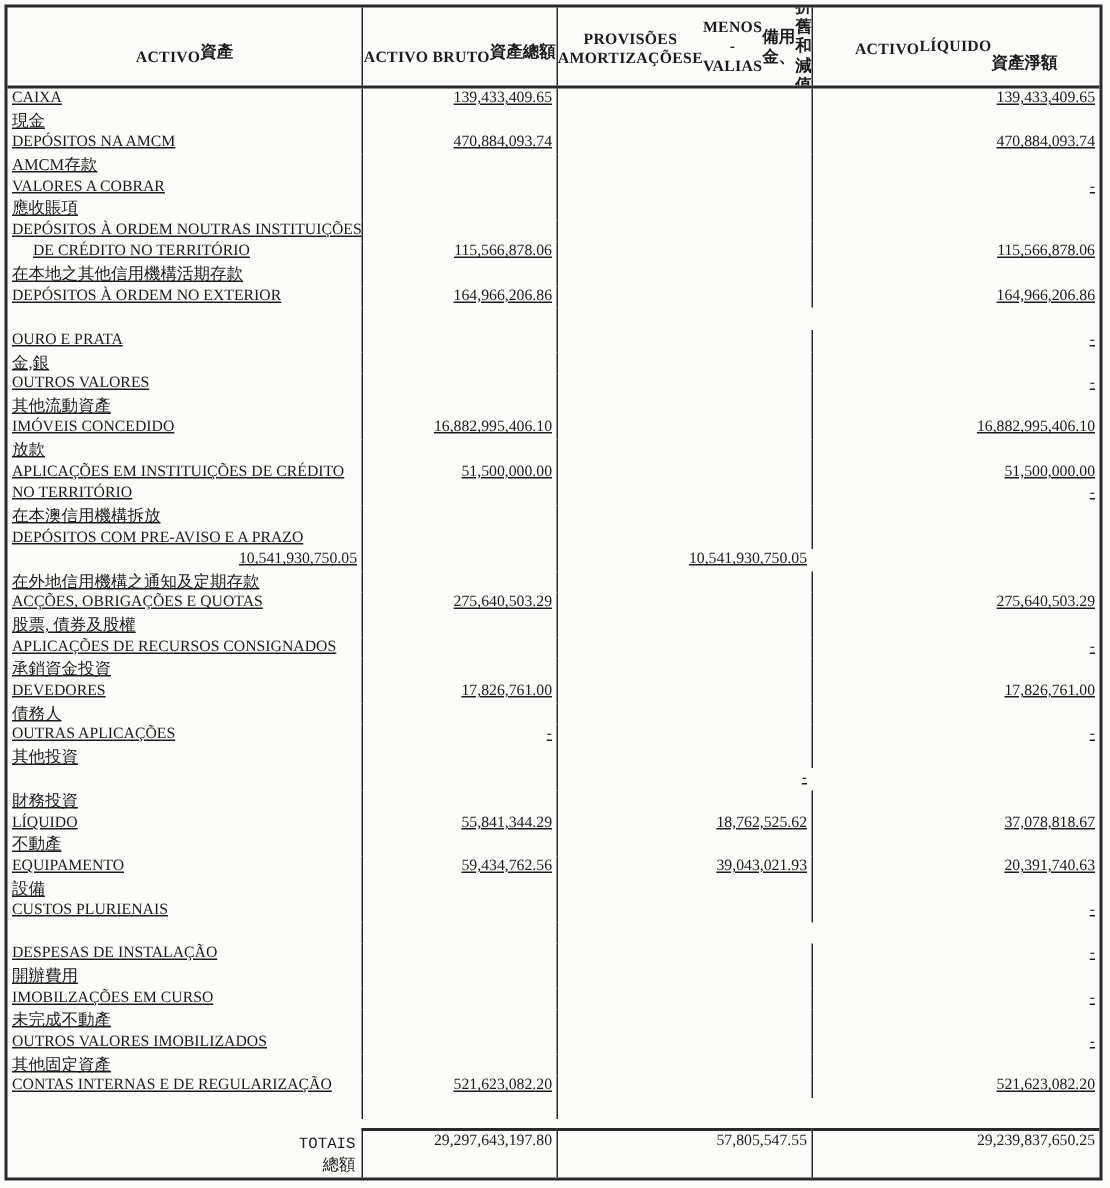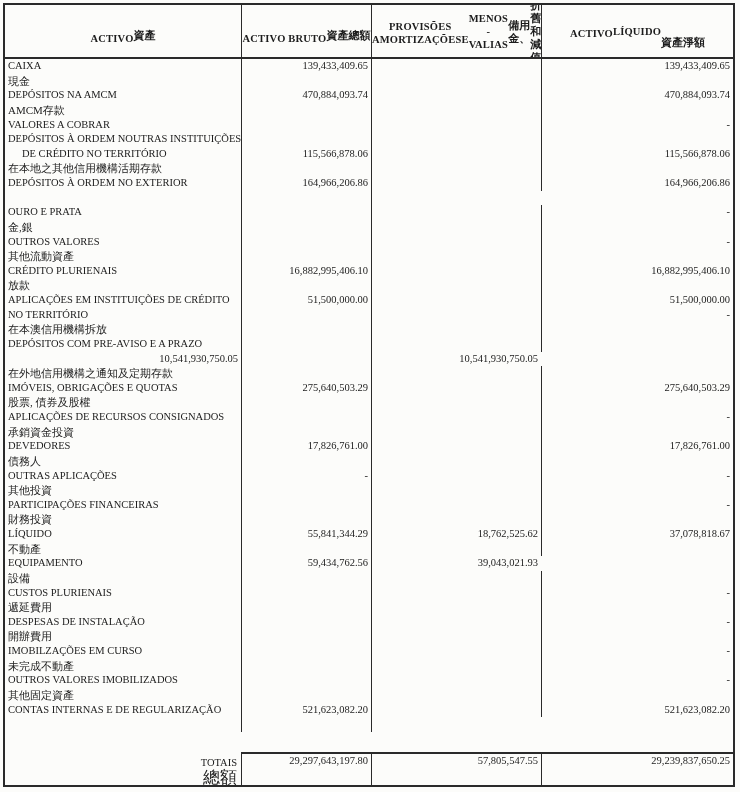--- a/index.html
+++ b/index.html
@@ -16,35 +16,35 @@
   .grid4 { display:grid; grid-template-columns:236px 130px 170px 1fr; }
   .thead { border-bottom:2px solid #2a2a2a; height:52px; }
   .th { border-left:1px solid #2a2a2a; box-sizing:border-box;
         display:flex; flex-direction:row; align-items:center; justify-content:center;
         font-weight:bold; text-align:center; overflow:hidden; }
   .th:first-child { border-left:none; }
   .th .pt-line { font-size:10.5px; line-height:13px; letter-spacing:.2px; }
   .th .zh-line { font-size:11px; line-height:13px; font-weight:bold; }
   .pad-top-lg { padding-top:14px; }
   .gap-sm { margin-top:8px; }
-  .tbody { flex:1 1 auto; display:flex; flex-direction:column; }
+  .tbody { flex:1 1 auto; display:flex; flex-direction:column;text-decoration:underline; }
   .tr { height:14.63px; }
   .td { border-left:1px solid #2a2a2a; box-sizing:border-box; white-space:nowrap;
         font-size:10.5px; line-height:14.63px; overflow:visible; }
   .td:first-child { border-left:none; }
   .td.label { padding-left:3px; }
   .td.label.indent { padding-left:17px; }
   .td.label.zh { font-size:11px; }
   .td.num { text-align:right; padding-right:3px; }
   .totals { height:33px; }
   .totals .td { border-left:1px solid #2a2a2a; height:100%; }
-  .totals .td:first-child { border-left:none; }
+  .totals .td:first-child { border-left:none;font-family:Liberation Mono, monospace; }
   .totals .td.sep { border-top:2px solid #2a2a2a; }
   .totals-label { text-align:right; padding-right:4px; font-size:10.5px; line-height:14.63px; padding-top:4px; }
-  .totals-label .zh { font-size:17px; }
+  .totals-label .zh { font-size:11px; }
   .totals .num { padding-top:0;font-family:Liberation Serif, serif; }
 </style>
 </head>
 <body>
 
 <div class="page">
   <div class="sheet">
 
     <div class="thead grid4">
       <div class="th">
@@ -97,20 +97,26 @@
     <div class="td num"></div>
   </div>
 
   <div class="tr grid4">
     <div class="td label">VALORES A COBRAR</div>
     <div class="td num"></div>
     <div class="td num"></div>
     <div class="td num">-</div>
   </div>
 
+  <div class="tr grid4">
+    <div class="td label zh">應收賬項</div>
+    <div class="td num"></div>
+    <div class="td num"></div>
+    <div class="td num"></div>
+  </div>
 
   <div class="tr grid4">
     <div class="td label">DEPÓSITOS À ORDEM NOUTRAS INSTITUIÇÕES</div>
     <div class="td num"></div>
     <div class="td num"></div>
     <div class="td num"></div>
   </div>
 
   <div class="tr grid4">
     <div class="td label indent">DE CRÉDITO NO TERRITÓRIO</div>
@@ -161,21 +167,21 @@
   </div>
 
   <div class="tr grid4">
     <div class="td label zh">其他流動資產</div>
     <div class="td num"></div>
     <div class="td num"></div>
     <div class="td num"></div>
   </div>
 
   <div class="tr grid4">
-    <div class="td label">CRÉDITO PLURIENAIS</div>
+    <div class="td label">IMÓVEIS CONCEDIDO</div>
     <div class="td num">16,882,995,406.10</div>
     <div class="td num"></div>
     <div class="td num">16,882,995,406.10</div>
   </div>
 
   <div class="tr grid4">
     <div class="td label zh">放款</div>
     <div class="td num"></div>
     <div class="td num"></div>
     <div class="td num"></div>
@@ -216,21 +222,21 @@
   </div>
 
   <div class="tr grid4">
     <div class="td label zh">在外地信用機構之通知及定期存款</div>
     <div class="td num"></div>
     <div class="td num"></div>
     <div class="td num"></div>
   </div>
 
   <div class="tr grid4">
-    <div class="td label">IMÓVEIS, OBRIGAÇÕES E QUOTAS</div>
+    <div class="td label">ACÇÕES, OBRIGAÇÕES E QUOTAS</div>
     <div class="td num">275,640,503.29</div>
     <div class="td num"></div>
     <div class="td num">275,640,503.29</div>
   </div>
 
   <div class="tr grid4">
     <div class="td label zh">股票, 債券及股權</div>
     <div class="td num"></div>
     <div class="td num"></div>
     <div class="td num"></div>
@@ -272,21 +278,20 @@
   </div>
 
   <div class="tr grid4">
     <div class="td label zh">其他投資</div>
     <div class="td num"></div>
     <div class="td num"></div>
     <div class="td num"></div>
   </div>
 
   <div class="tr grid4">
-    <div class="td label">PARTICIPAÇÕES FINANCEIRAS</div>
     <div class="td num"></div>
     <div class="td num"></div>
     <div class="td num">-</div>
   </div>
 
   <div class="tr grid4">
     <div class="td label zh">財務投資</div>
     <div class="td num"></div>
     <div class="td num"></div>
     <div class="td num"></div>
@@ -303,38 +308,38 @@
     <div class="td label zh">不動產</div>
     <div class="td num"></div>
     <div class="td num"></div>
     <div class="td num"></div>
   </div>
 
   <div class="tr grid4">
     <div class="td label">EQUIPAMENTO</div>
     <div class="td num">59,434,762.56</div>
     <div class="td num">39,043,021.93</div>
+    <div class="td num">20,391,740.63</div>
   </div>
 
   <div class="tr grid4">
     <div class="td label zh">設備</div>
     <div class="td num"></div>
     <div class="td num"></div>
     <div class="td num"></div>
   </div>
 
   <div class="tr grid4">
     <div class="td label">CUSTOS PLURIENAIS</div>
     <div class="td num"></div>
     <div class="td num"></div>
     <div class="td num">-</div>
   </div>
 
   <div class="tr grid4">
-    <div class="td label zh">遞延費用</div>
     <div class="td num"></div>
     <div class="td num"></div>
     <div class="td num"></div>
   </div>
 
   <div class="tr grid4">
     <div class="td label">DESPESAS DE INSTALAÇÃO</div>
     <div class="td num"></div>
     <div class="td num"></div>
     <div class="td num">-</div>

